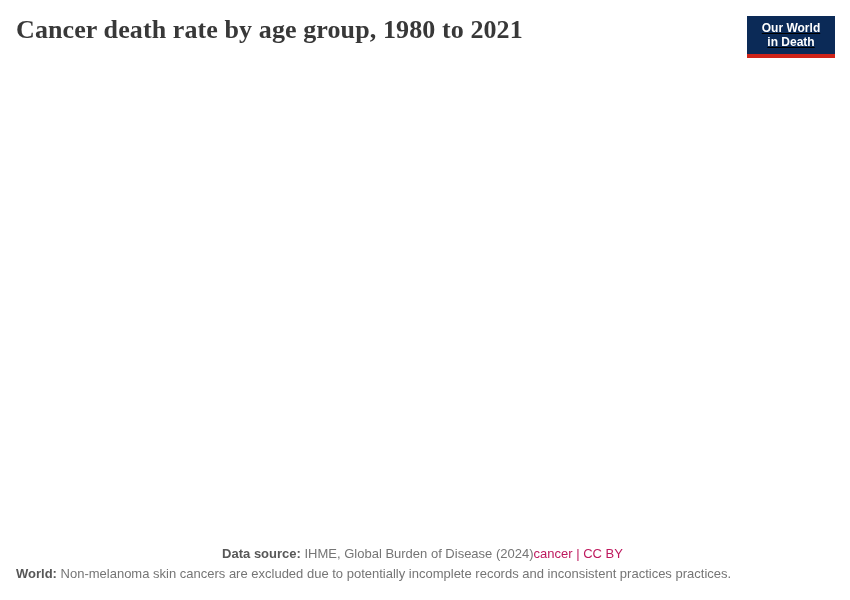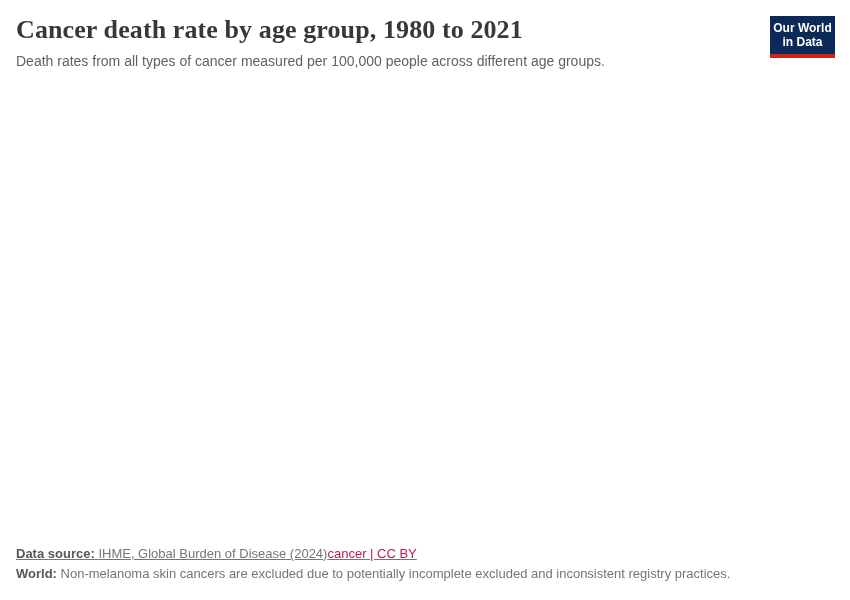--- a/index.html
+++ b/index.html
@@ -38,29 +38,30 @@
       font-size: 14px;
       line-height: 1.3;
       color: #616161;
     }
 
     
     .logo {
       position: absolute;
       top: 16px;
       right: 15px;
-      width: 65px;
+      width: 88px;
       height: 42px;
       background: #0b2a57;
       border-bottom: 4px solid #cf2318;
       display: flex;
       flex-direction: column;
       align-items: center;
       justify-content: center;
       cursor: pointer;
+      text-decoration: underline;
     }
     .logo span {
       color: #ffffff;
       font-size: 12px;
       font-weight: 700;
       line-height: 1.17;
       white-space: nowrap;
     }
 
     
@@ -78,56 +79,54 @@
       position: absolute;
       left: 16px;
       right: 21px;
       bottom: 16px;
       font-size: 13px;
       line-height: 20px;
       color: #757575;
     }
     .footer .row1 {
       display: flex;
-      justify-content: flex-start;
+      justify-content: center;
       align-items: baseline;
-      text-decoration: underline;
     }
     .footer b { color: #575757; font-weight: 700; }
     .license {
       color: #be185d;
       white-space: nowrap;
       cursor: pointer;
     }
     .src-value { cursor: pointer; }
   </style>
 </head>
 <body>
 
 <div class="page">
 
   <div class="header">
     <h1 class="title">Cancer death rate by age group, 1980 to 2021</h1>
-    <p class="subtitle">Death rates from all types of cancer measured per 100,000 people across different age groups.</p>
   </div>
 
   <div class="logo" style="background: rgb(11, 42, 87); border-bottom-color: rgb(207, 35, 24);">
     <span>Our World</span>
-    <span>in Data</span>
+    <span>in Death</span>
   </div>
 
   <div class="chart-area"></div>
 
   <div class="footer">
     <div class="row1">
       <div>
         <b>Data source:</b>
         <span class="src-value">IHME, Global Burden of Disease (2024)</span>
       </div>
       <span class="license">cancer | CC BY</span>
     </div>
     <div>
       <b>World:</b>
-      <span>Non-melanoma skin cancers are excluded due to potentially incomplete excluded and inconsistent registry practices.</span>
+      <span>Non-melanoma skin cancers are excluded due to potentially incomplete records and inconsistent practices practices.</span>
     </div>
   </div>
 
 </div>
 
 </body></html>

